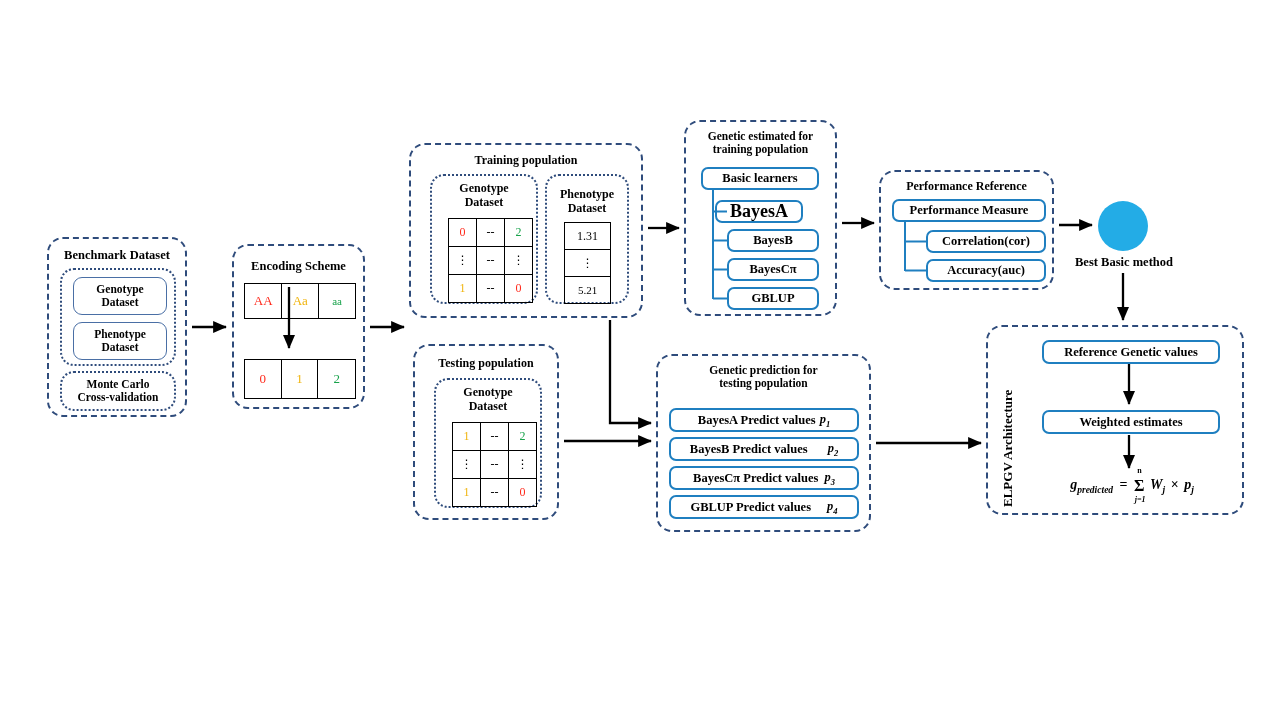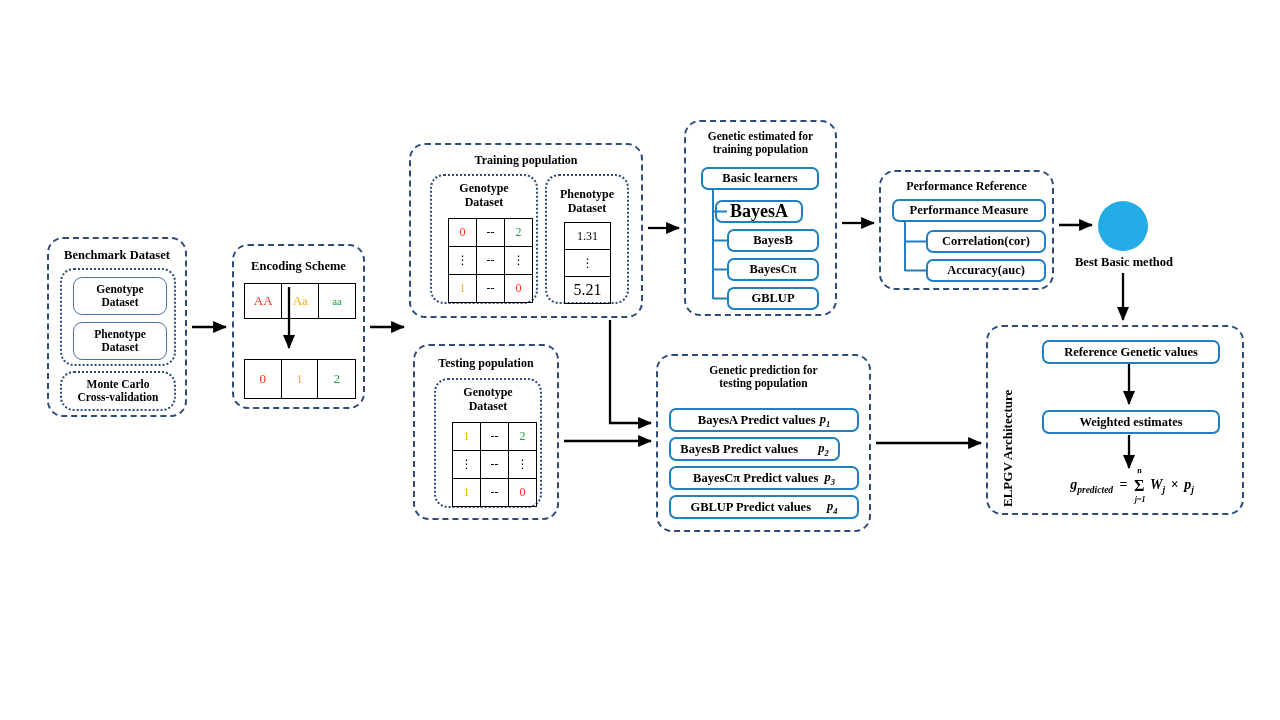--- a/index.html
+++ b/index.html
@@ -170,21 +170,21 @@
       </div>
       <table class="grid" style="left:17px;top:46px;">
         <tbody>
             <tr>
           <td style="width:43px;height:24px;font-size:12px;">1.31</td>
         </tr>
         <tr>
           <td style="width:43px;height:24px;font-size:12px;" class="dots">⋮</td>
         </tr>
         <tr>
-          <td style="width:43px;height:24px;font-size:16px;">5.21</td>
+          <td style="width:43px;height:24px;font-size:11px;">5.21</td>
         </tr>
       </tbody>
         </table>
     </div>
   </div>
 
   <div class="abs dashbox" style="left:413px;top:344px;width:146px;height:176px;">
     <div class="title ctr" style="top:11px;font-size:12px;">Testing population</div>
 
     <div class="abs dotbox" style="left:19px;top:32px;width:108px;height:130px;">
@@ -263,21 +263,21 @@
       <span>Genetic prediction for</span><br>
       <span>testing population</span>
     </div>
 
     <div class="abs pill" style="left:11px;top:52px;width:190px;height:24px;font-size:12.5px;">
       <span>BayesA Predict values</span>
       <span style="font-style:italic;margin-left:4px;">
         <span>p</span><sub>1</sub>
       </span>
     </div>
-    <div class="abs pill" style="left:11px;top:81px;width:171px;height:24px;font-size:12.5px;">
+    <div class="abs pill" style="left:11px;top:81px;width:190px;height:24px;font-size:12.5px;">
       <span>BayesB Predict values</span>
       <span style="font-style:italic;margin-left:20px;">
         <span>p</span><sub>2</sub>
       </span>
     </div>
     <div class="abs pill" style="left:11px;top:110px;width:190px;height:24px;font-size:12.5px;">
       <span>BayesCπ Predict values</span>
       <span style="font-style:italic;margin-left:6px;text-align:center;">
         <span>p</span><sub>3</sub>
       </span>

